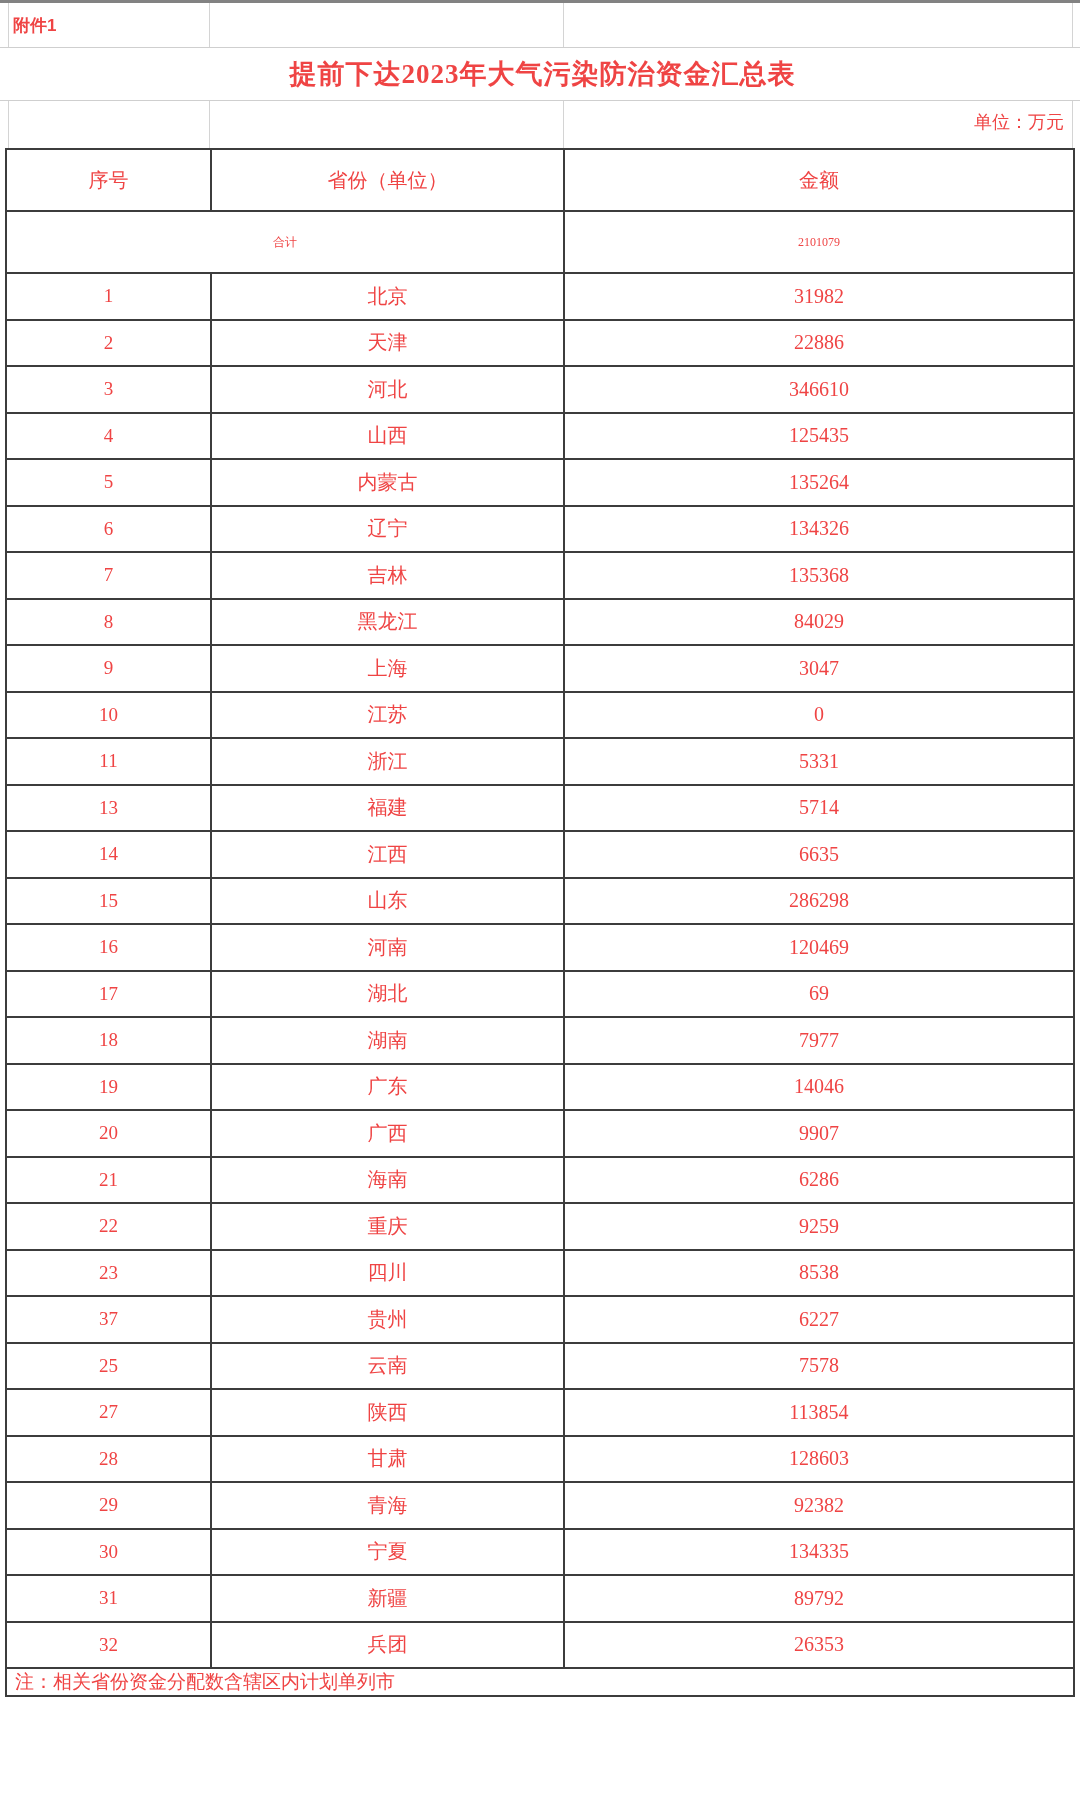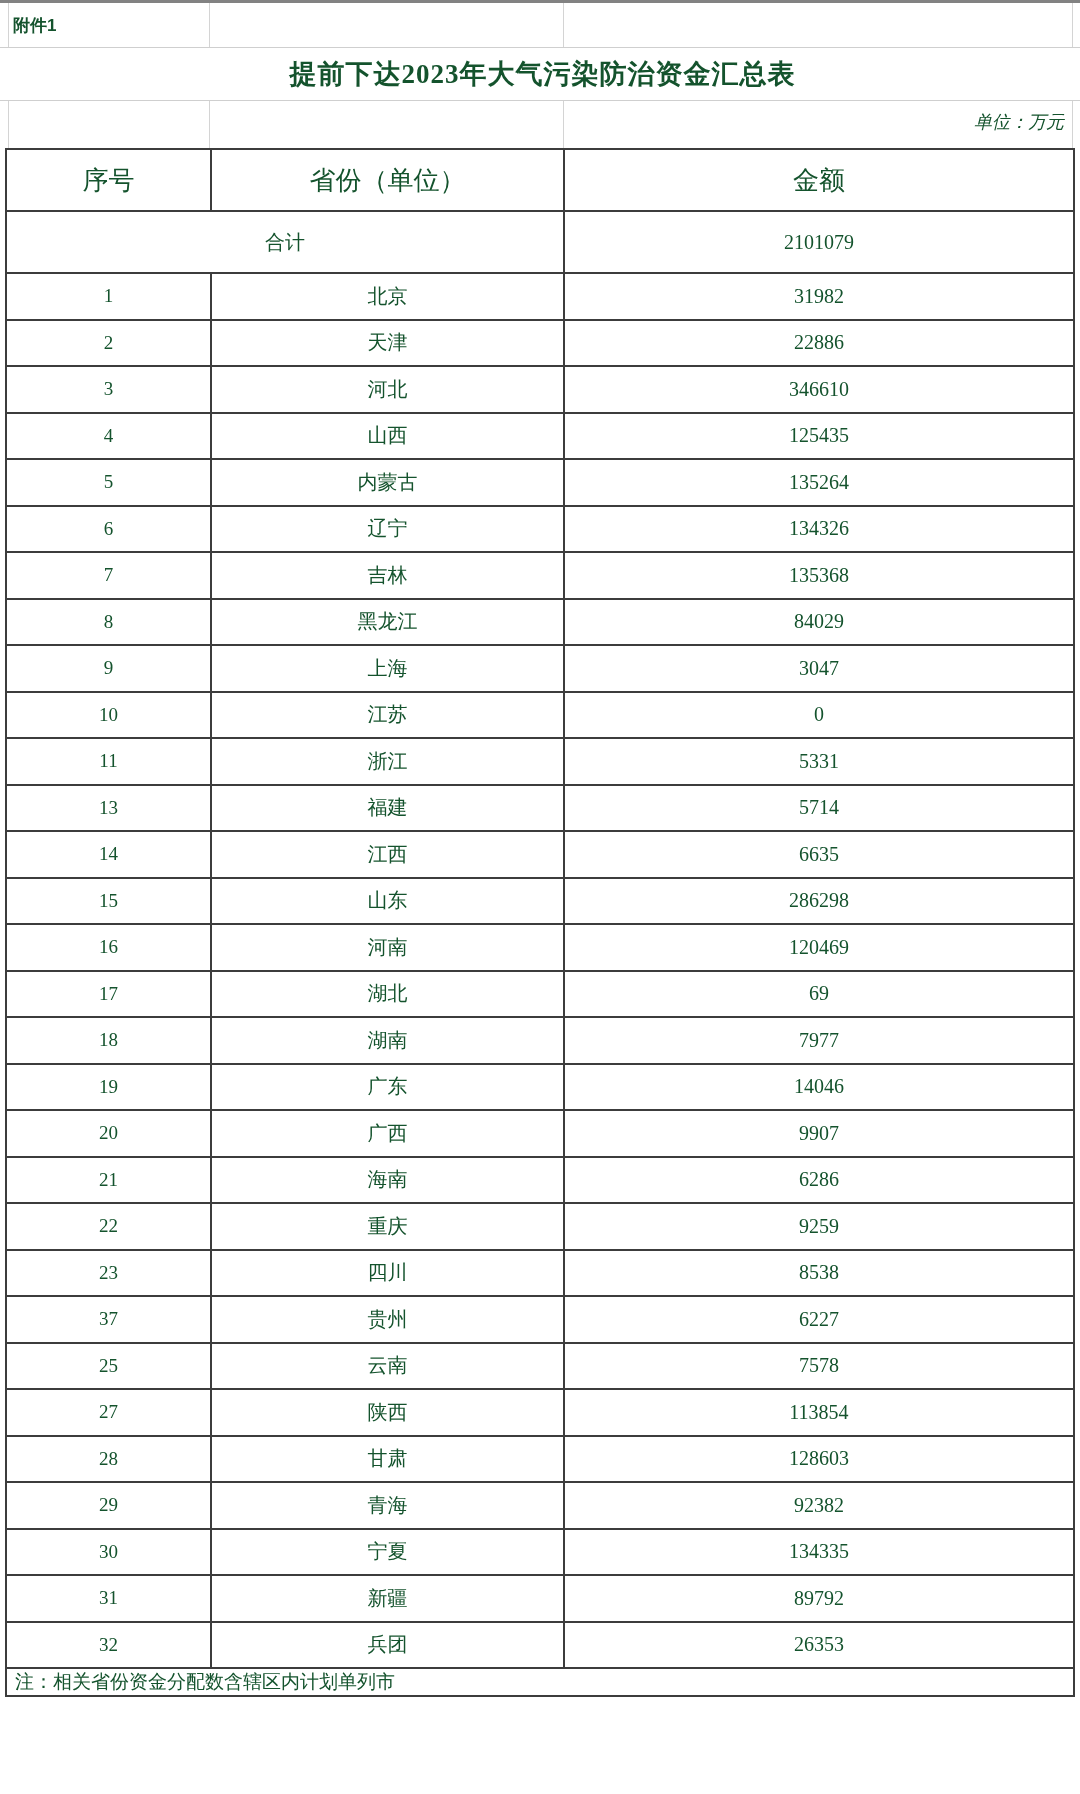--- a/index.html
+++ b/index.html
@@ -1,20 +1,20 @@
 <!DOCTYPE html>
 <html lang="zh"><head>
 <meta charset="utf-8">
 <style>
   html,body{margin:0;padding:0;background:#ffffff;}
   .doc{
     position:relative;
     width:1080px;height:1794px;
     background:#ffffff;
-    color:#14532d;
+    color:#ef4444;
     font-family:"Liberation Serif","DejaVu Serif",serif;
     overflow:hidden;
   }
   .topline{height:3px;background:#828282;}
   
   .attach-row{
     position:relative;height:44px;
     border-bottom:1px solid #cfcfcf;
     font-family:"Liberation Sans","DejaVu Sans",sans-serif;
     font-weight:bold;font-size:17px;
@@ -30,21 +30,21 @@
     height:52px;
     border-bottom:1px solid #cfcfcf;
     display:flex;align-items:center;justify-content:center;
   }
   .title-row .t{
     width:1068px;margin-left:5px;text-align:center;
     font-size:27px;font-weight:bold;letter-spacing:1px;
     line-height:52px;
   }
   .unit-row{
-    position:relative;height:47px;font-style:italic;
+    position:relative;height:47px;
   }
   .unit-row .u{
     position:absolute;right:16px;top:9px;
     font-size:18px;
   }
   
   table.main{
     margin-left:5px;
     width:1068px;
     border-collapse:collapse;
@@ -53,23 +53,23 @@
   }
   table.main td,table.main th{
     border:2px solid #3c3c3c;
     text-align:center;
     vertical-align:middle;
     font-weight:normal;
     padding:0;
     overflow:hidden;
   }
   tr.hdr{height:62px;}
-  tr.hdr th{font-size:26px;margin-left:32px;}
+  tr.hdr th{font-size:20px;margin-left:32px;}
   tr.total{height:62px;}
-  tr.total td{font-size:20px;margin-top:40px;}
+  tr.total td{font-size:12px;margin-top:40px;}
   tr.datarow{height:46.5px;}
   tr.datarow td{font-size:20px;}
   tr.datarow td.no{font-size:19px;}
   tr.noterow{height:27px;}
   tr.noterow td{
     text-align:left;font-size:19px;padding-left:8px;
   }
 </style>
 </head>
 <body>

